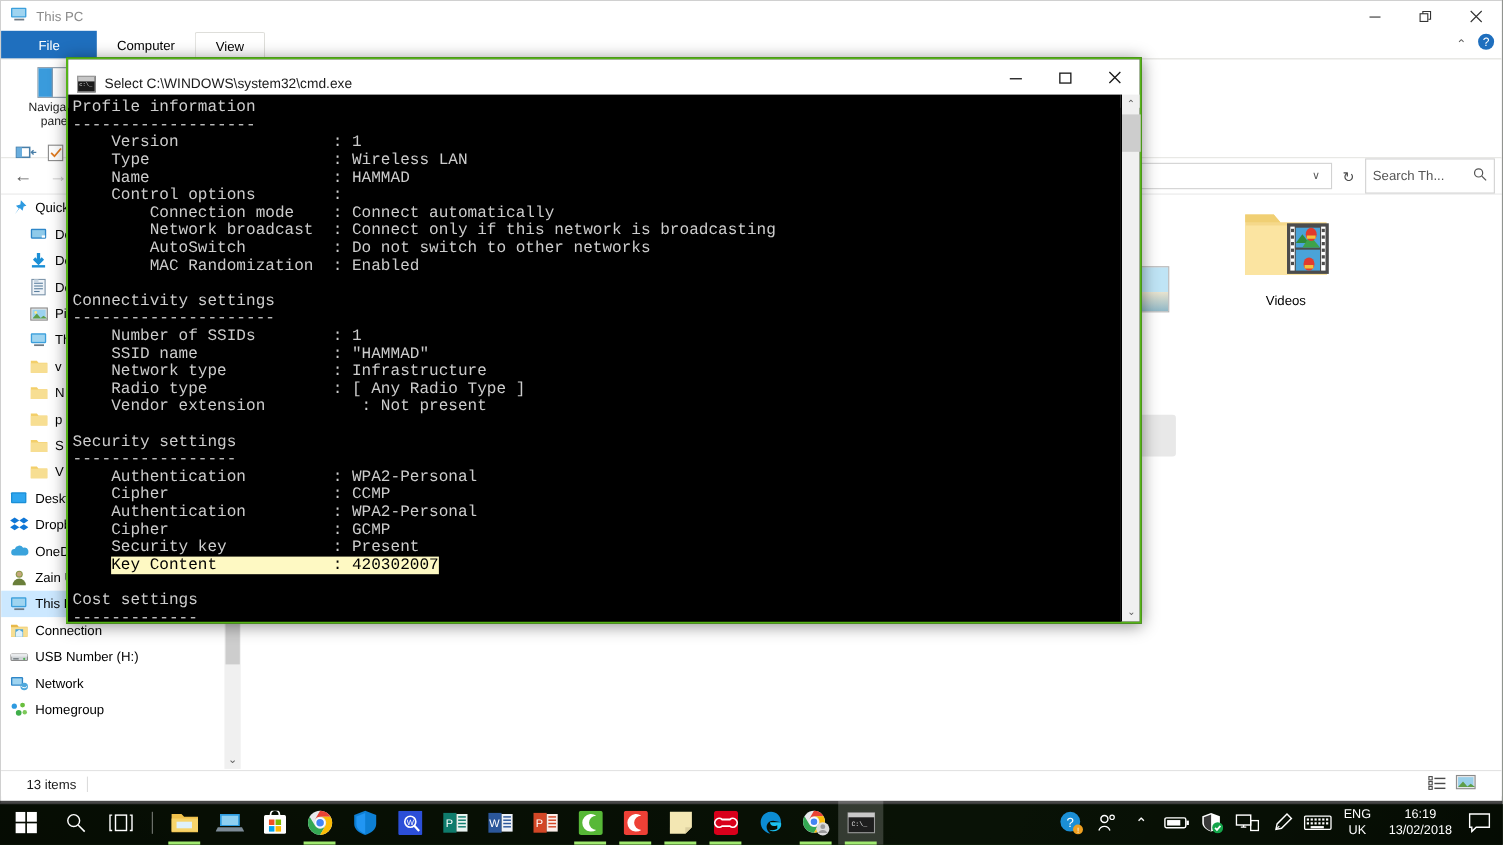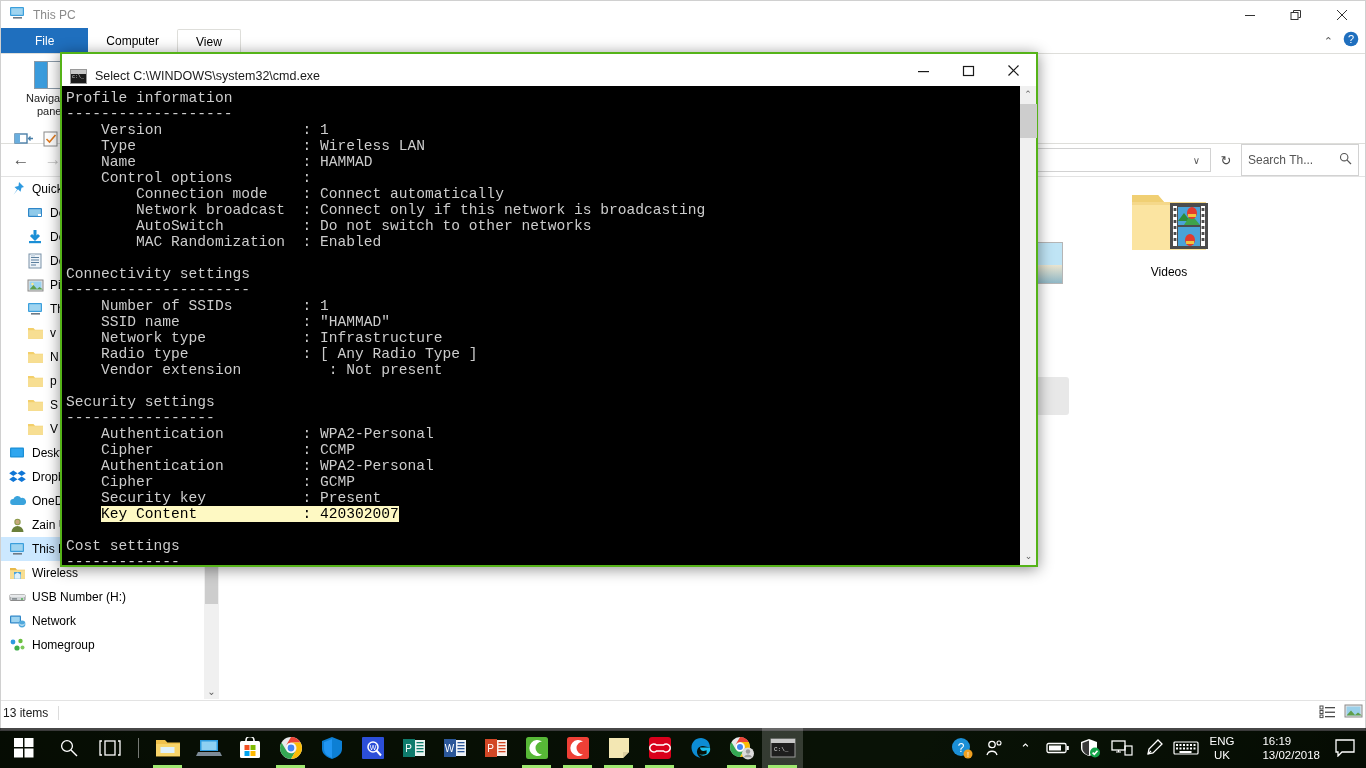--- a/index.html
+++ b/index.html
@@ -101,21 +101,21 @@
   .nav-scroll .thumb { position: absolute; top: 5px; left: 1px; width: 13px; height: 150px; background: #cdcdcd; }
   .nav-scroll .arr { position: absolute; bottom: 2px; left: 0; width: 15px; text-align: center;
                      font-size: 10px; color: #606060; }
 
   .ex-content { flex: 1; background: #fff; position: relative; }
   .folder-tile { position: absolute; text-align: center; width: 104px; }
   .folder-lbl { font-size: 12px; color: #000; margin-top: 2px; }
 
   .ex-status {
     height: 24px; border-top: 1px solid #e3e3e3; display: flex; align-items: center;
-    padding: 0 2px; font-size: 12px; color: #1a1a1a; background: #fff;
+    padding: 0 23px; font-size: 12px; color: #1a1a1a; background: #fff;
   }
   .status-sep { width: 1px; height: 14px; background: #dcdcdc; margin: 0 10px; }
   .view-btns { margin-left: auto; display: flex; gap: 8px; align-items: center; }
 
   
   .console {
     position: absolute; left: 60px; top: 52px; width: 978px; height: 515px;
     border: 2px solid #55b318; background: #000;
     box-shadow: 0 2px 14px rgba(0,0,0,.45);
   }
@@ -165,21 +165,21 @@
     position: relative;
   }
   .tb-item.running:after {
     content: ""; position: absolute; bottom: 0; left: 6px; right: 6px; height: 3px; background: #9fe870;
   }
   .tb-item.active { background: rgba(255,255,255,.18); }
   .tb-sep { width: 1px; height: 20px; background: rgba(255,255,255,.45); margin: 0 8px; }
   .tray { margin-left: auto; display: flex; align-items: center; height: 40px; padding-right: 4px; }
   .tray-item { width: 32px; height: 40px; display: flex; align-items: center; justify-content: center; }
   .tray-lang { color: #fff; font-size: 11.5px; line-height: 14px; text-align: center; padding: 0 8px; }
-  .tray-clock { color: #fff; font-size: 11.5px; line-height: 14px; text-align: left; padding: 0 8px; margin-left: 12px; }
+  .tray-clock { color: #fff; font-size: 11.5px; line-height: 14px; text-align: center; padding: 0 8px; }
   .tray-action { width: 34px; height: 40px; display: flex; align-items: center; justify-content: center; }
 </style>
 </head>
 <body>
 
 <div id="root">
 
   <div class="desktop"></div>
 
   <div class="explorer">
@@ -405,21 +405,21 @@
               </svg></span>
             <span>This PC</span>
           </div>
           <div class="nav-item">
             <span class="nav-ico"><svg width="17" height="16" viewBox="0 0 17 16">
                 <path d="M1 3 h5.5 l1.5 1.8 h8 v9 h-15 z" fill="#e8b94a"></path>
                 <rect x="1" y="5.2" width="15" height="8.6" fill="#f7de92"></rect>
                 <path d="M5 7 h7 v6.8 h-7z" fill="#4aa3d8"></path>
                 <path d="M8.5 7.5 l3 2 v4.3 h-6 V9.5 z" fill="#dff1fb"></path>
               </svg></span>
-            <span>Wireless</span>
+            <span>Connection</span>
           </div>
           <div class="nav-item">
             <span class="nav-ico"><svg width="17" height="16" viewBox="0 0 17 16">
                 <rect x="1" y="5.5" width="15" height="6" rx="1" fill="#cfd3d6" stroke="#8a8a8a"></rect>
                 <rect x="1" y="5.5" width="15" height="2.4" fill="#e8eaec"></rect>
                 <circle cx="13" cy="10" r="1" fill="#4caf50"></circle>
                 <rect x="3" y="9.2" width="5" height="1.4" fill="#7a8287"></rect>
               </svg></span>
             <span>USB Number (H:)</span>
           </div>

